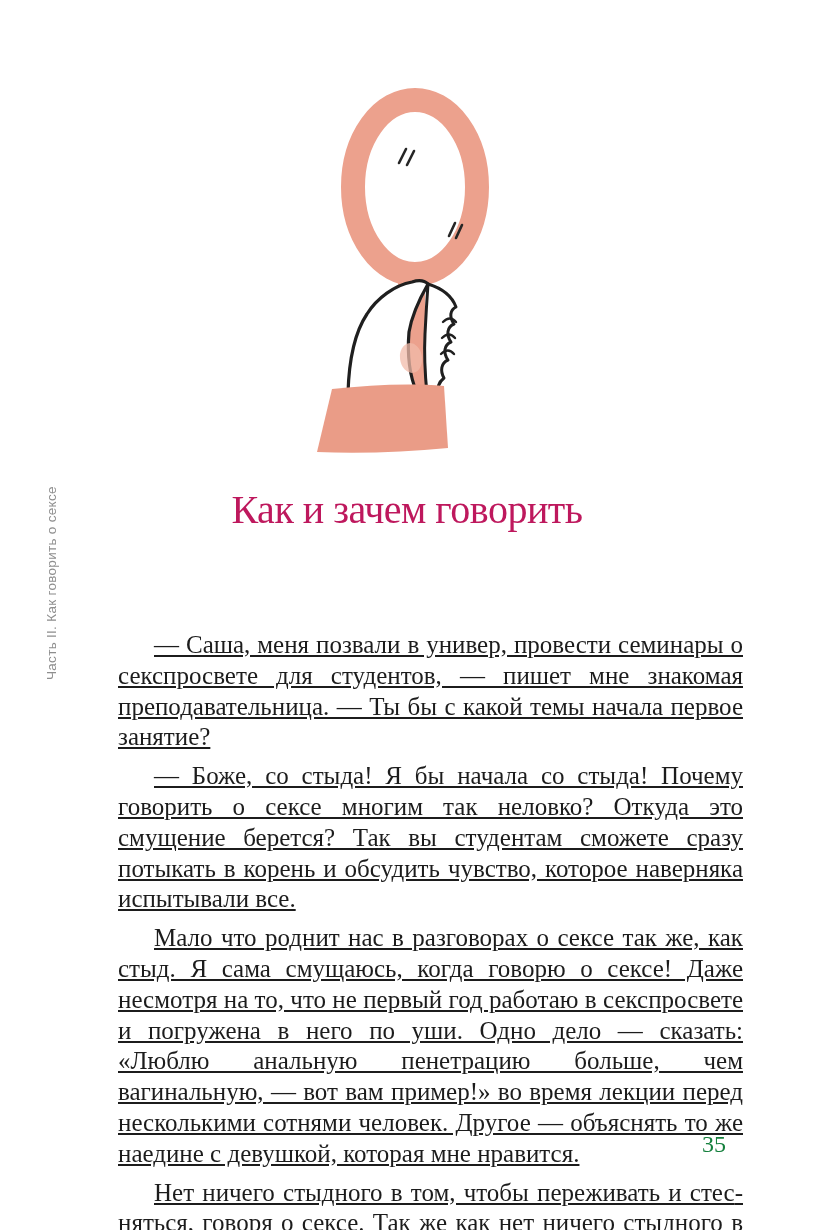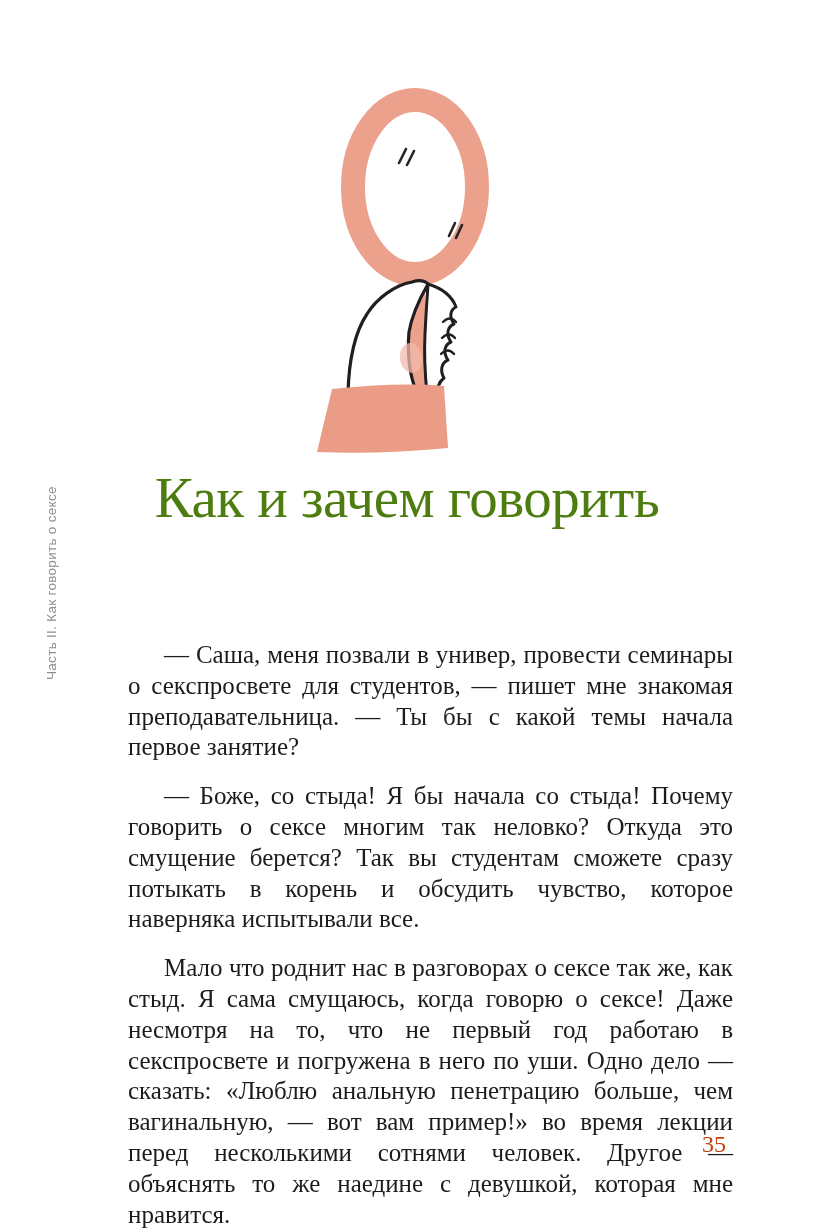--- a/index.html
+++ b/index.html
@@ -27,49 +27,50 @@
   
   .illustration{
     position:absolute;
     left:315px;top:86px;width:200px;height:372px;
     margin:0;
   }
   
   .chapter-title{
     position:absolute;
     left:0;right:0;top:466px;
-    margin:0;
+    margin:12px;
     text-align:center;
     font-weight:400;
-    font-size:57px;
+    font-size:40px;
     line-height:64px;
     letter-spacing:-0.5px;
-    color:#4d7c0f;
+    color:#be185d;
   }
   .chapter-title span{display:block;}
   
   .body-text{
     position:absolute;
     left:110px;top:622px;width:641px;
     font-size:25px;
     line-height:30.8px;
     text-align:justify;
     color:#1c1c1c;
   }
   .body-text p{
-    margin:18px;
+    margin:8px;
     text-indent:36px;
     hyphens:manual;
+    text-decoration:underline;
   }
   
   .folio{
     position:absolute;
     right:88px;top:1131px;
     font-size:24px;
-    color:#c2410c;
+    color:#15803d;
   }
 </style>
 </head>
 <body>
 
 <div class="page">
 
   <div class="side-caption">Часть II. Как говорить о сексе</div>
 
   <figure class="illustration">

